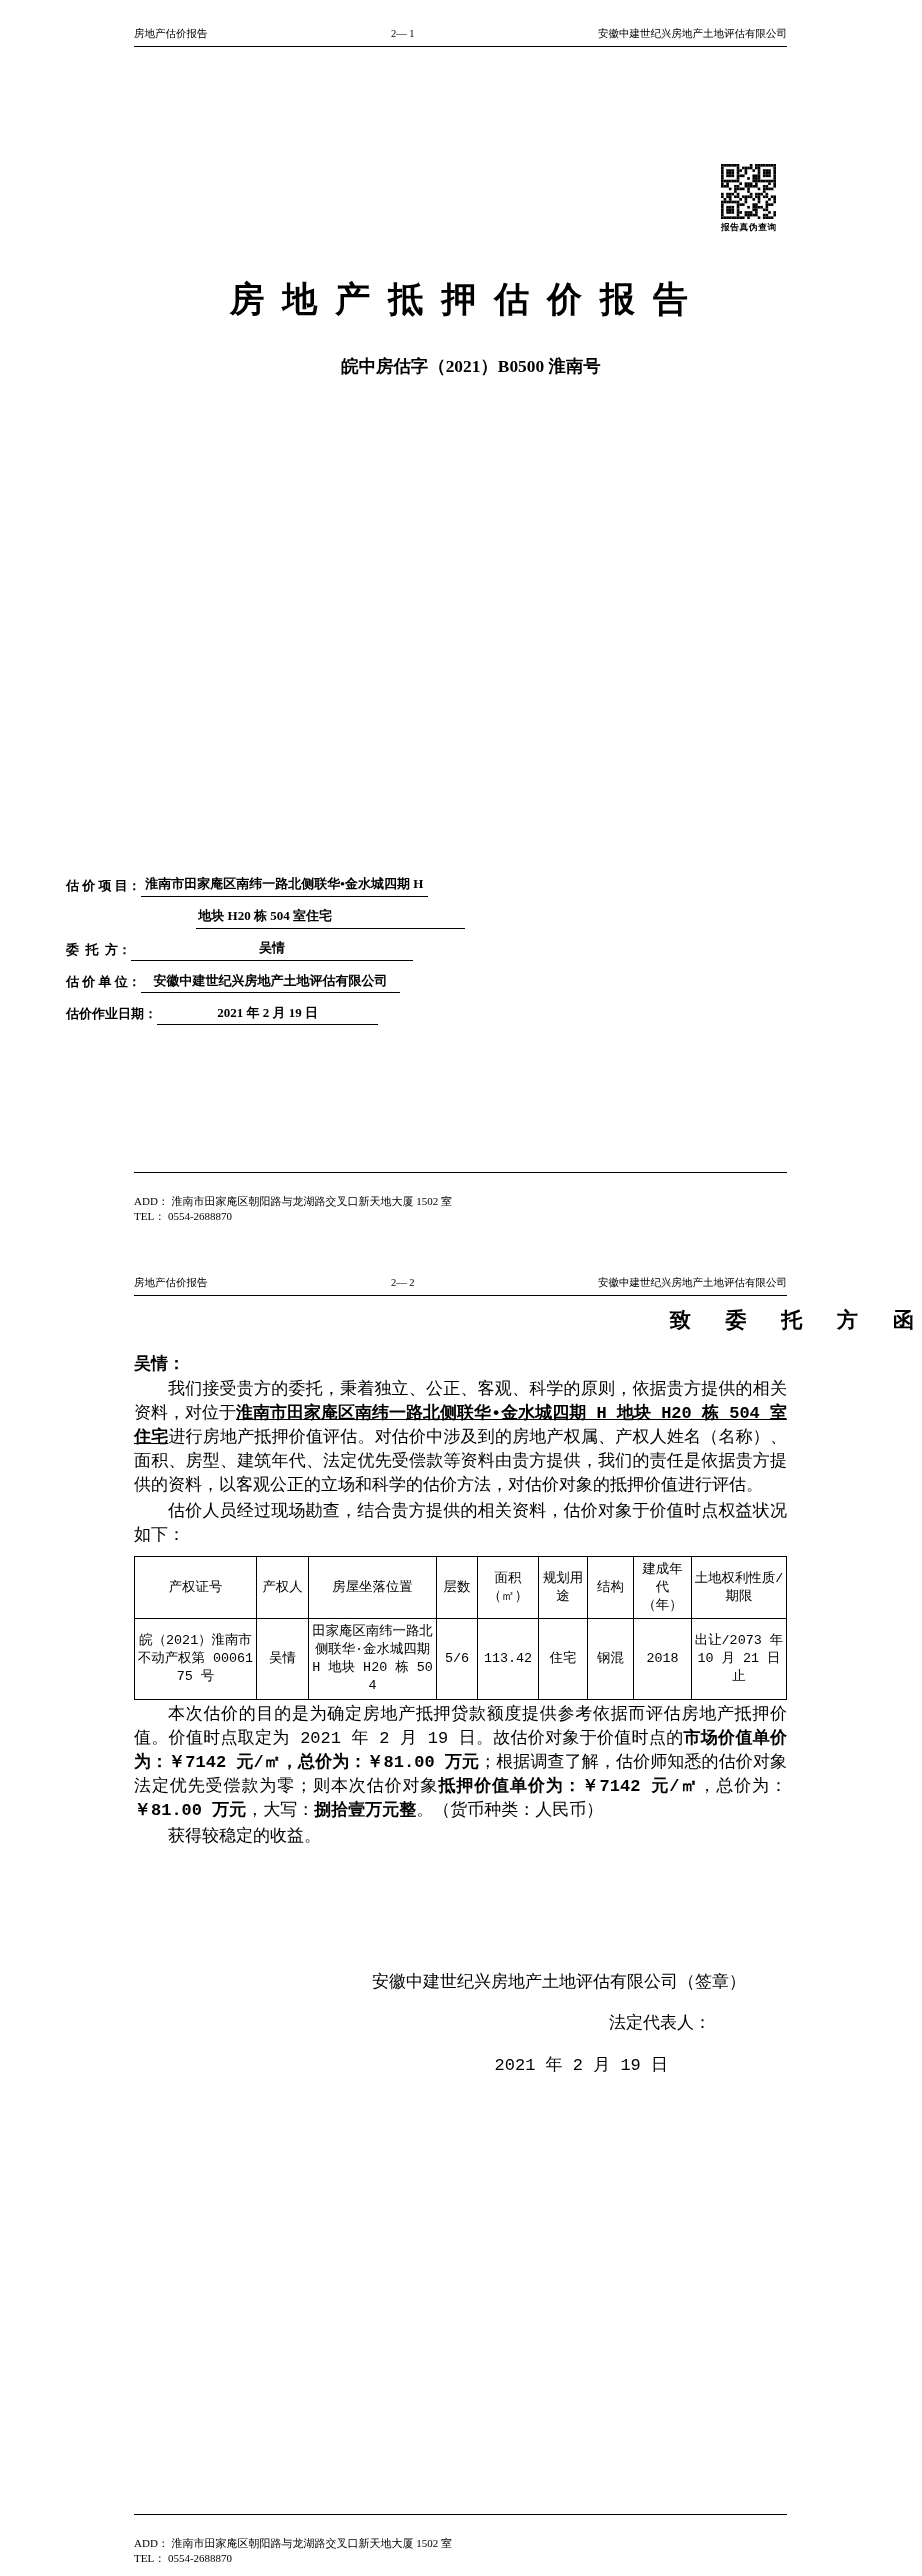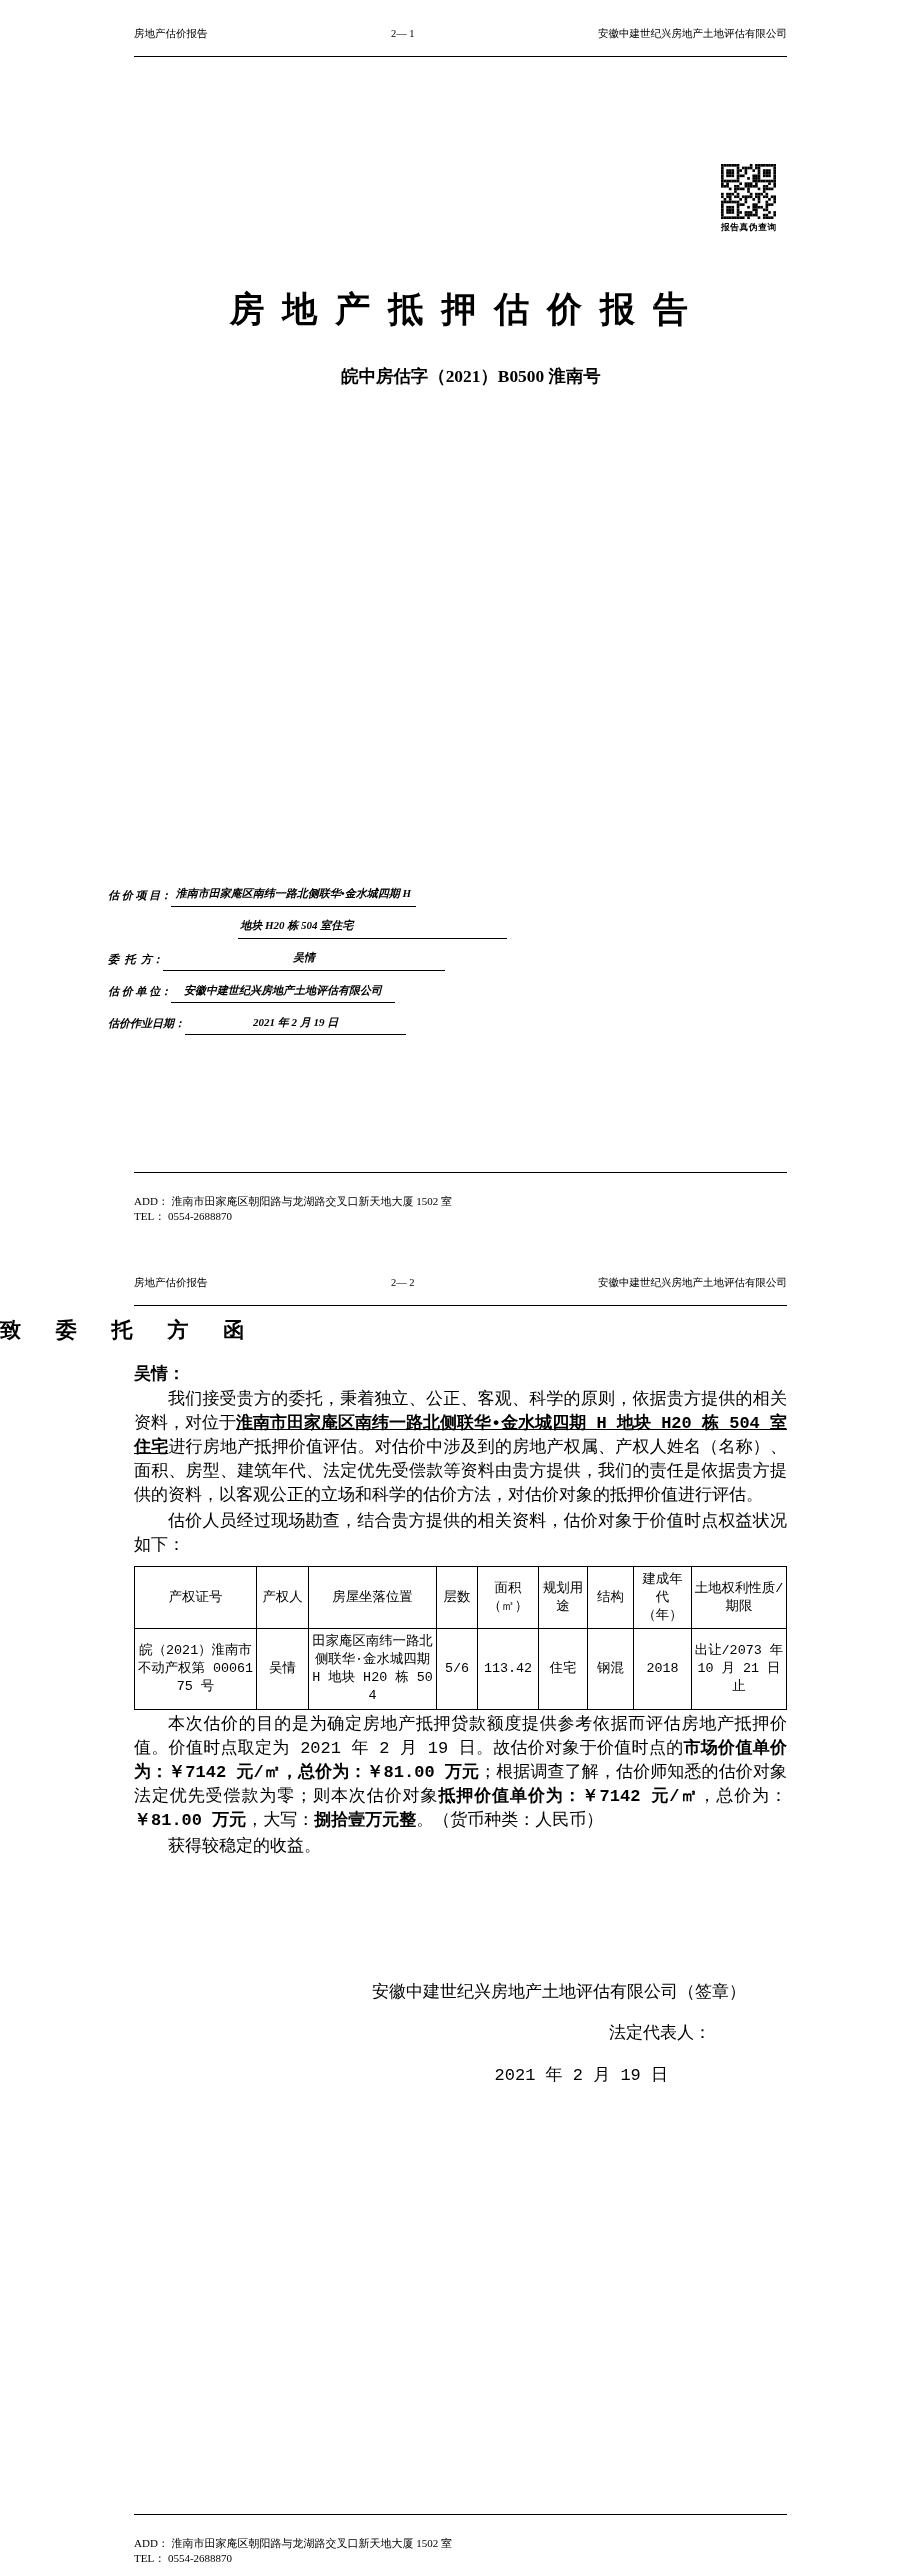--- a/index.html
+++ b/index.html
@@ -10,21 +10,21 @@
   }
   .doc { width:922px; margin:0 auto; background:#fff; }
   .page { position:relative; overflow:hidden; }
   .page-1 { height:1270px; }
   .page-2 { height:1306px; }
 
   .pg-header {
     display:flex; justify-content:space-between; align-items:center;
     margin:0 135px 0 134px;
     font-size:10.5px; line-height:14px;
-    padding-bottom:15px; border-bottom:1.2px solid #000;
+    padding-bottom:5px; border-bottom:1.2px solid #000;
   }
   .page-1 .pg-header { padding-top:27px; }
   .page-2 .pg-header { padding-top:5.8px; }
 
   .pg-footer {
     position:absolute; left:134px; right:135px;
     border-top:1.2px solid #000; padding-top:21px;
     font-size:11px; line-height:15px;
   }
   .page-1 .pg-footer { bottom:46px; }
@@ -34,36 +34,36 @@
   .qr { width:55px; height:55px; display:block; fill:#000; background:#fff; }
   .qr-caption { margin-top:2.9px; font-size:8.7px; font-weight:bold; white-space:nowrap; letter-spacing:0.6px; }
 
   .main-title {
     margin-top:232px; text-align:center;
     font-size:35px; line-height:42px; font-weight:bold; letter-spacing:4.6px;
     white-space:nowrap;
   }
   .doc-no { margin-top:33px; text-align:center; font-size:17.4px; font-weight:bold;padding-left:20px; }
 
-  .cover-form { margin:494px 135px 0 108px; font-size:11px; font-weight:bold;font-style:italic; }
+  .cover-form { margin:494px 135px 0 66px; font-size:13px; font-weight:bold; }
   .field-row { display:flex; align-items:flex-end; margin-bottom:7.6px; line-height:23px; }
   .f-label { white-space:pre; flex:0 0 auto; }
   .f-value {
     border-bottom:1.2px solid #000; text-align:center;
     padding:0 4.6px 0.6px; white-space:pre;
   }
   .row-cont { margin-left:130px; }
   .v-project2 { width:269px; text-align:left; padding-left:2.3px; }
   .v-client  { width:282px; }
   .v-agency  { padding:0 12.8px 0.6px; }
   .v-staff   { width:273px; }
   .v-date    { width:221px; }
 
   .letter-title {
-    margin-top:10.5px; text-align:left;
+    margin-top:10.5px; text-align:right;
     font-size:21px; line-height:29px; font-weight:bold; letter-spacing:8.1px;
     white-space:pre;
     font-family:Liberation Serif, serif;
   }
   .content { margin:0 135px 0 134px;font-family:Liberation Mono, monospace; }
   .salutation { margin-top:17.4px; font-size:17px; line-height:23px; font-weight:bold; }
   .body-para {
     margin-top:2.3px; font-size:17px; line-height:24px;
     text-align:justify; text-indent:2em;
   }

